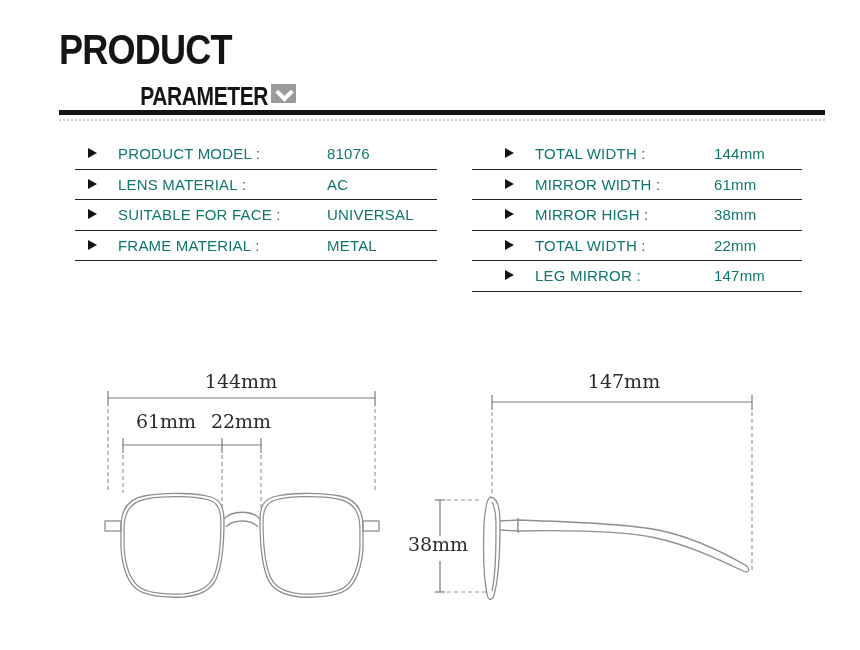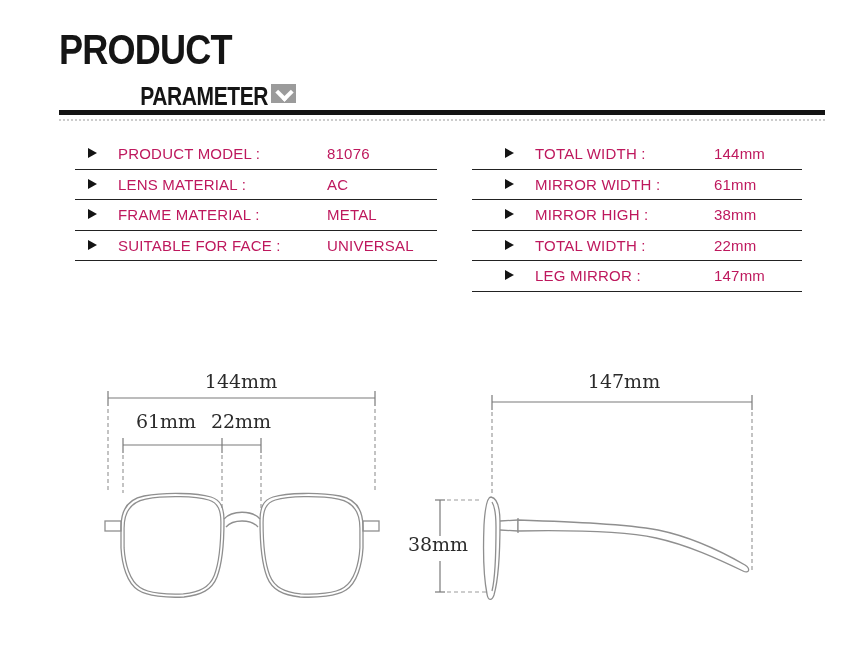--- a/index.html
+++ b/index.html
@@ -23,21 +23,21 @@
   
   .spec-col{position:absolute;top:139px;}
   .spec-col.left{left:75px;width:362px;}
   .spec-col.right{left:472px;width:330px;}
   .spec-row{position:relative;height:29.5px;border-bottom:1.5px solid #222;}
   .spec-row .tri{position:absolute;top:9px;width:0;height:0;
     border-left:9px solid #141414;border-top:5px solid transparent;border-bottom:5px solid transparent;}
   .spec-col.left  .tri{left:13px;}
   .spec-col.right .tri{left:33px;}
   .spec-row .lab,.spec-row .val{position:absolute;top:0;line-height:29.5px;
-    font-size:15px;letter-spacing:0.2px;color:#be185d;white-space:nowrap;}
+    font-size:15px;letter-spacing:0.2px;color:#0f766e;white-space:nowrap;}
   .spec-col.left  .lab{left:43px;}  .spec-col.left  .val{left:252px;}
   .spec-col.right .lab{left:63px;}  .spec-col.right .val{left:242px;}
 
   
   .diag-svg{position:absolute;}
   #front-svg{left:80px;top:365px;}
   #side-svg{left:410px;top:365px;}
   .dim-label{position:absolute;font-family:"DejaVu Serif","Liberation Serif",serif;
     font-size:19px;color:#2b2b2b;white-space:nowrap;transform:translateX(-50%);}
   .stroke-draw{stroke:#8f8f8f;stroke-width:1.3;fill:none;}
@@ -64,27 +64,27 @@
       <span class="lab">PRODUCT MODEL :</span>
       <span class="val">81076</span>
     </div>
     <div class="spec-row">
       <span class="tri"></span>
       <span class="lab">LENS MATERIAL :</span>
       <span class="val">AC</span>
     </div>
     <div class="spec-row">
       <span class="tri"></span>
+      <span class="lab">SUITABLE FOR FACE :</span>
+      <span class="val">UNIVERSAL</span>
+    </div>
+    <div class="spec-row">
+      <span class="tri"></span>
       <span class="lab">FRAME MATERIAL :</span>
       <span class="val">METAL</span>
-    </div>
-    <div class="spec-row">
-      <span class="tri"></span>
-      <span class="lab">SUITABLE FOR FACE :</span>
-      <span class="val">UNIVERSAL</span>
     </div>
   </div>
 
   <div class="spec-col right">
     <div class="spec-row">
       <span class="tri"></span>
       <span class="lab">TOTAL WIDTH :</span>
       <span class="val">144mm</span>
     </div>
     <div class="spec-row">

